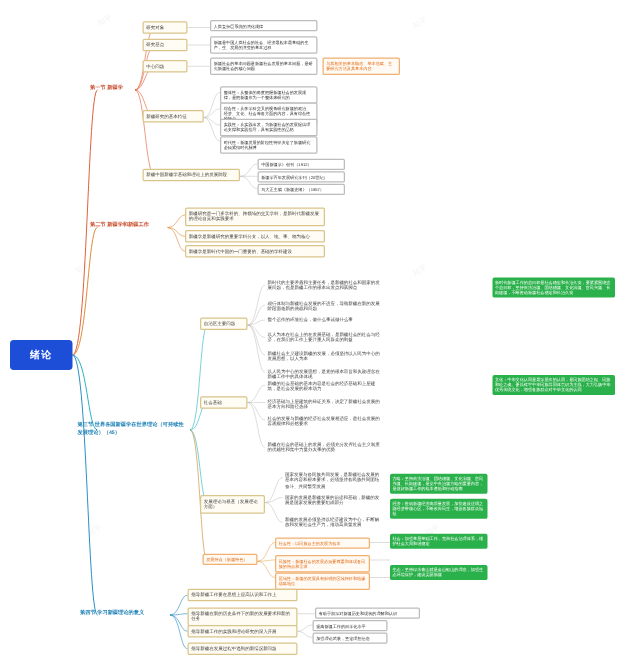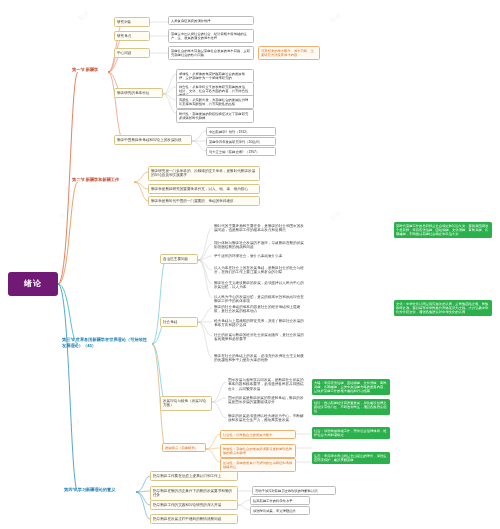--- a/index.html
+++ b/index.html
@@ -17,21 +17,21 @@
     box-sizing:border-box;
     font-size:3.3px;
     line-height:1.35;
     color:#2b2b2b;
     padding:1.5px 2px;
     border-radius:1.5px;
     white-space:pre-wrap;
     word-break:break-all;
   }
   .root{
-    background:#701a75;
+    background:#1d4ed8;
     color:#ffffff;
     font-size:8px;
     font-weight:bold;
     text-align:right;
     border-radius:3px;
     display:flex;align-items:center;justify-content:center;
     letter-spacing:1px;
   }
   .lv1{
     font-size:4.2px;

